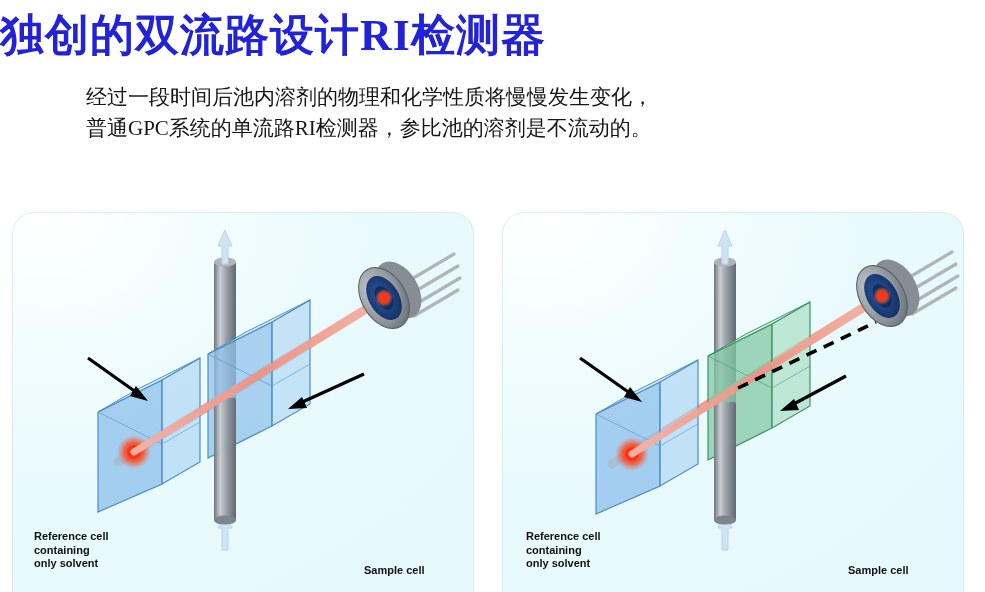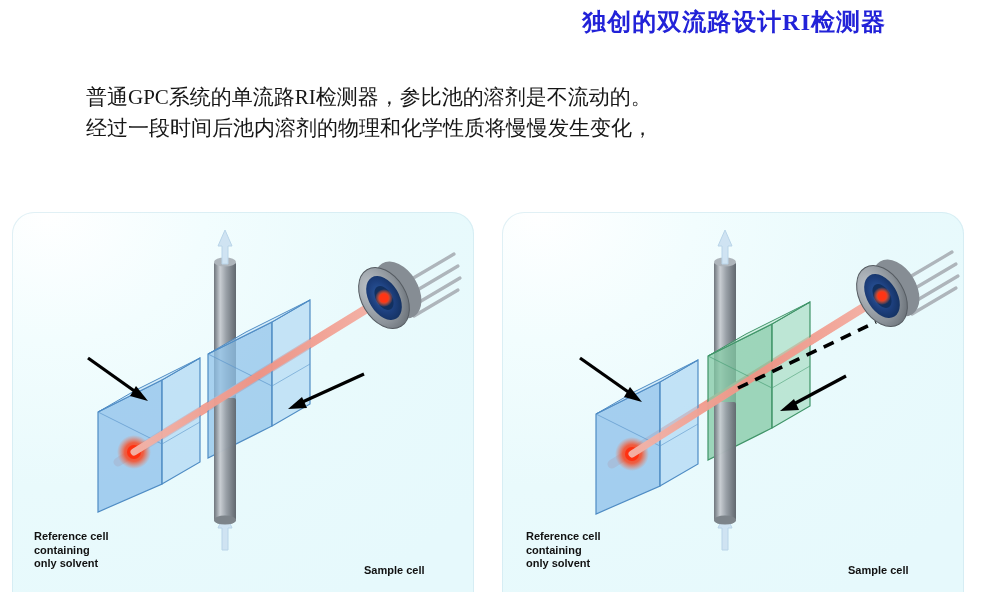--- a/index.html
+++ b/index.html
@@ -14,24 +14,24 @@
     overflow: hidden;
     font-family: "Liberation Sans", "DejaVu Sans", sans-serif;
   }
 
   
   #slide-title {
     position: absolute;
     left: 0;
     top: 6px;
     width: 886px;
-    text-align: right;
+    text-align: left;
     font-family: "Liberation Serif", "DejaVu Serif", serif;
     font-weight: bold;
-    font-size: 24px;
+    font-size: 44px;
     letter-spacing: 1px;
     color: #2222d8;
     white-space: nowrap;
   }
 
   
   #body-text {
     position: absolute;
     left: 86px;
     top: 82px;
@@ -77,22 +77,22 @@
   .lbl-sample-left { left: 352px; top: 352px; }
   .lbl-ref-right   { left: 24px;  top: 318px; }
   .lbl-sample-right{ left: 346px; top: 352px; }
 </style>
 </head>
 <body>
 
 <div id="slide-title">独创的双流路设计RI检测器</div>
 
 <div id="body-text">
+  <span class="line">经过一段时间后池内溶剂的物理和化学性质将慢慢发生变化，</span>
   <span class="line">普通GPC系统的单流路RI检测器，参比池的溶剂是不流动的。</span>
-  <span class="line">经过一段时间后池内溶剂的物理和化学性质将慢慢发生变化，</span>
 </div>
 
 <div class="panel" id="panel-left">
   <div class="stage">
     <svg width="462" height="358" viewBox="0 0 462 358">
       <defs>
         <linearGradient id="tubeGradL" x1="0" y1="0" x2="1" y2="0">
           <stop offset="0%" stop-color="#6e757c"></stop>
           <stop offset="28%" stop-color="#c9ced3"></stop>
           <stop offset="55%" stop-color="#9aa1a8"></stop>

